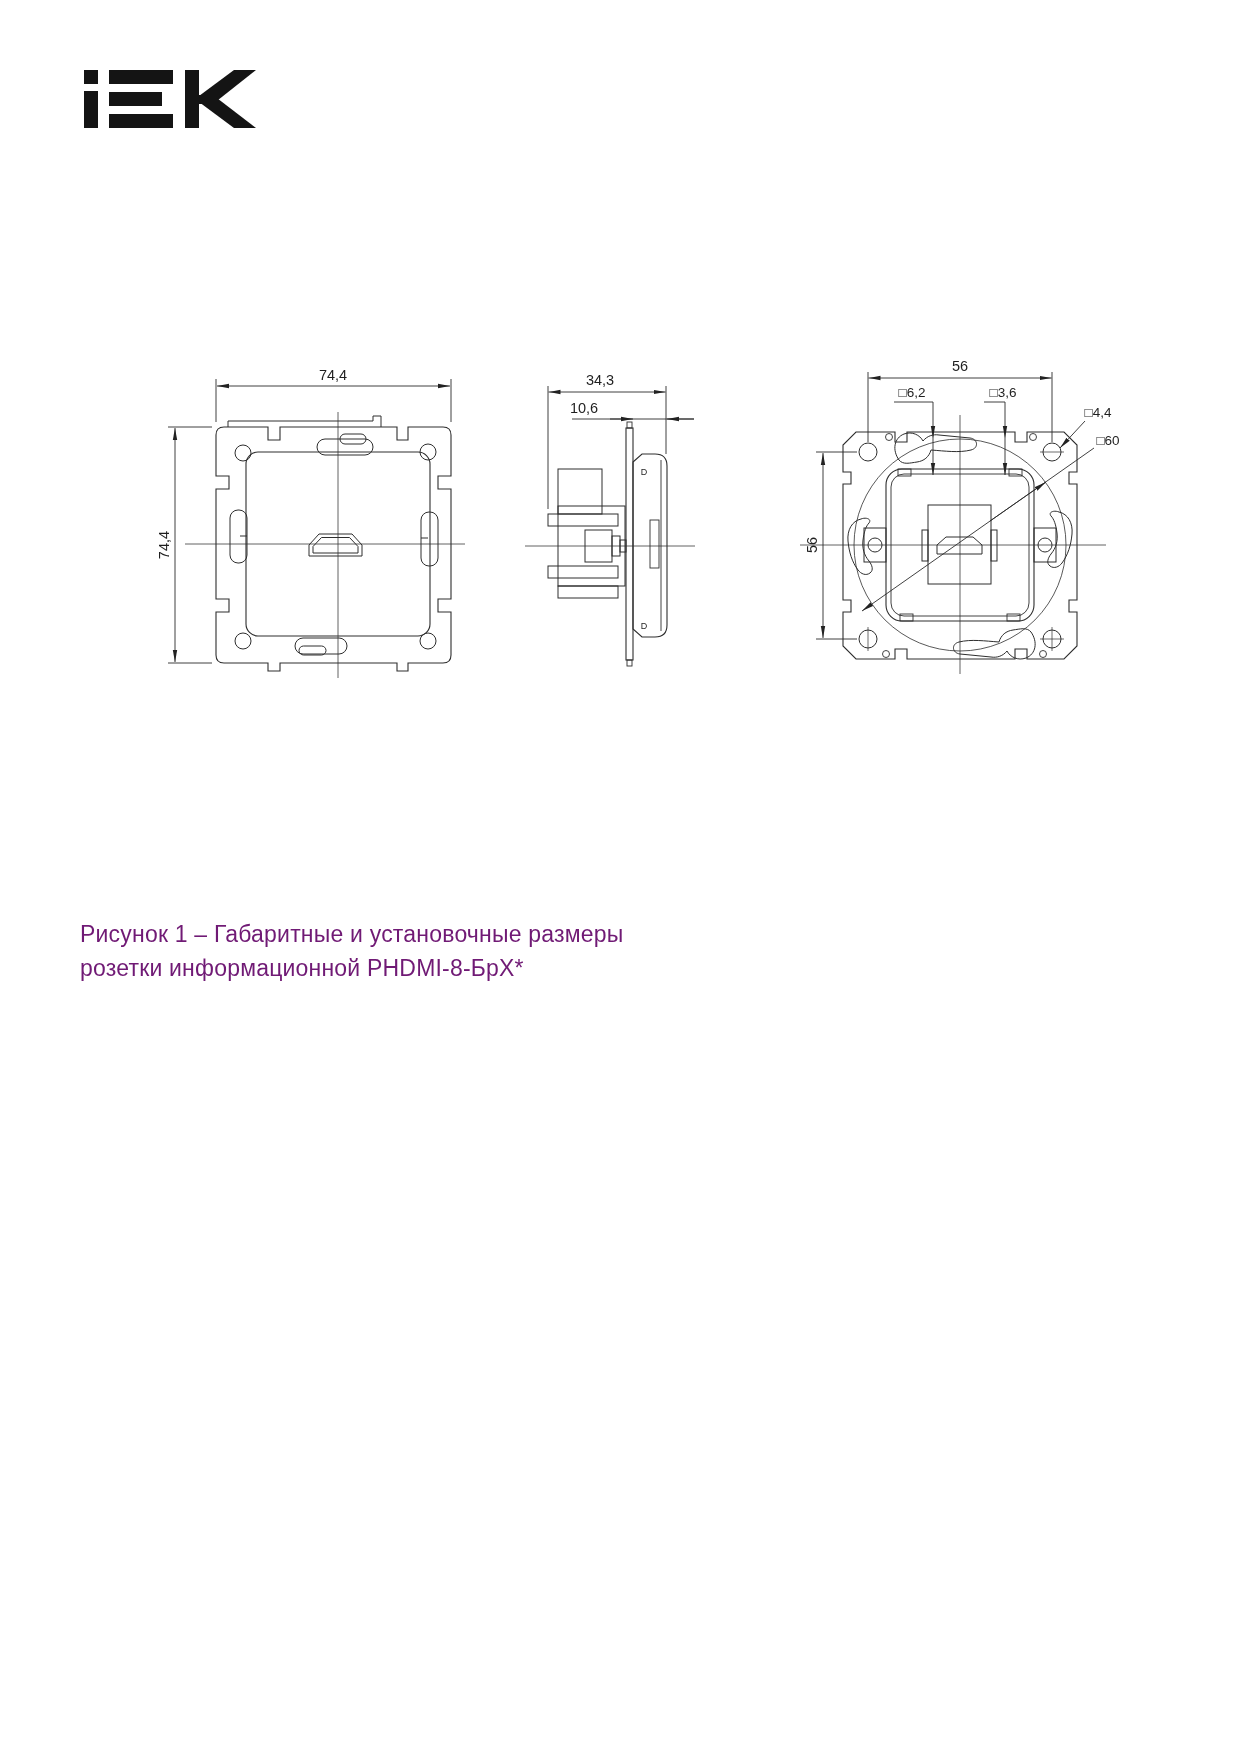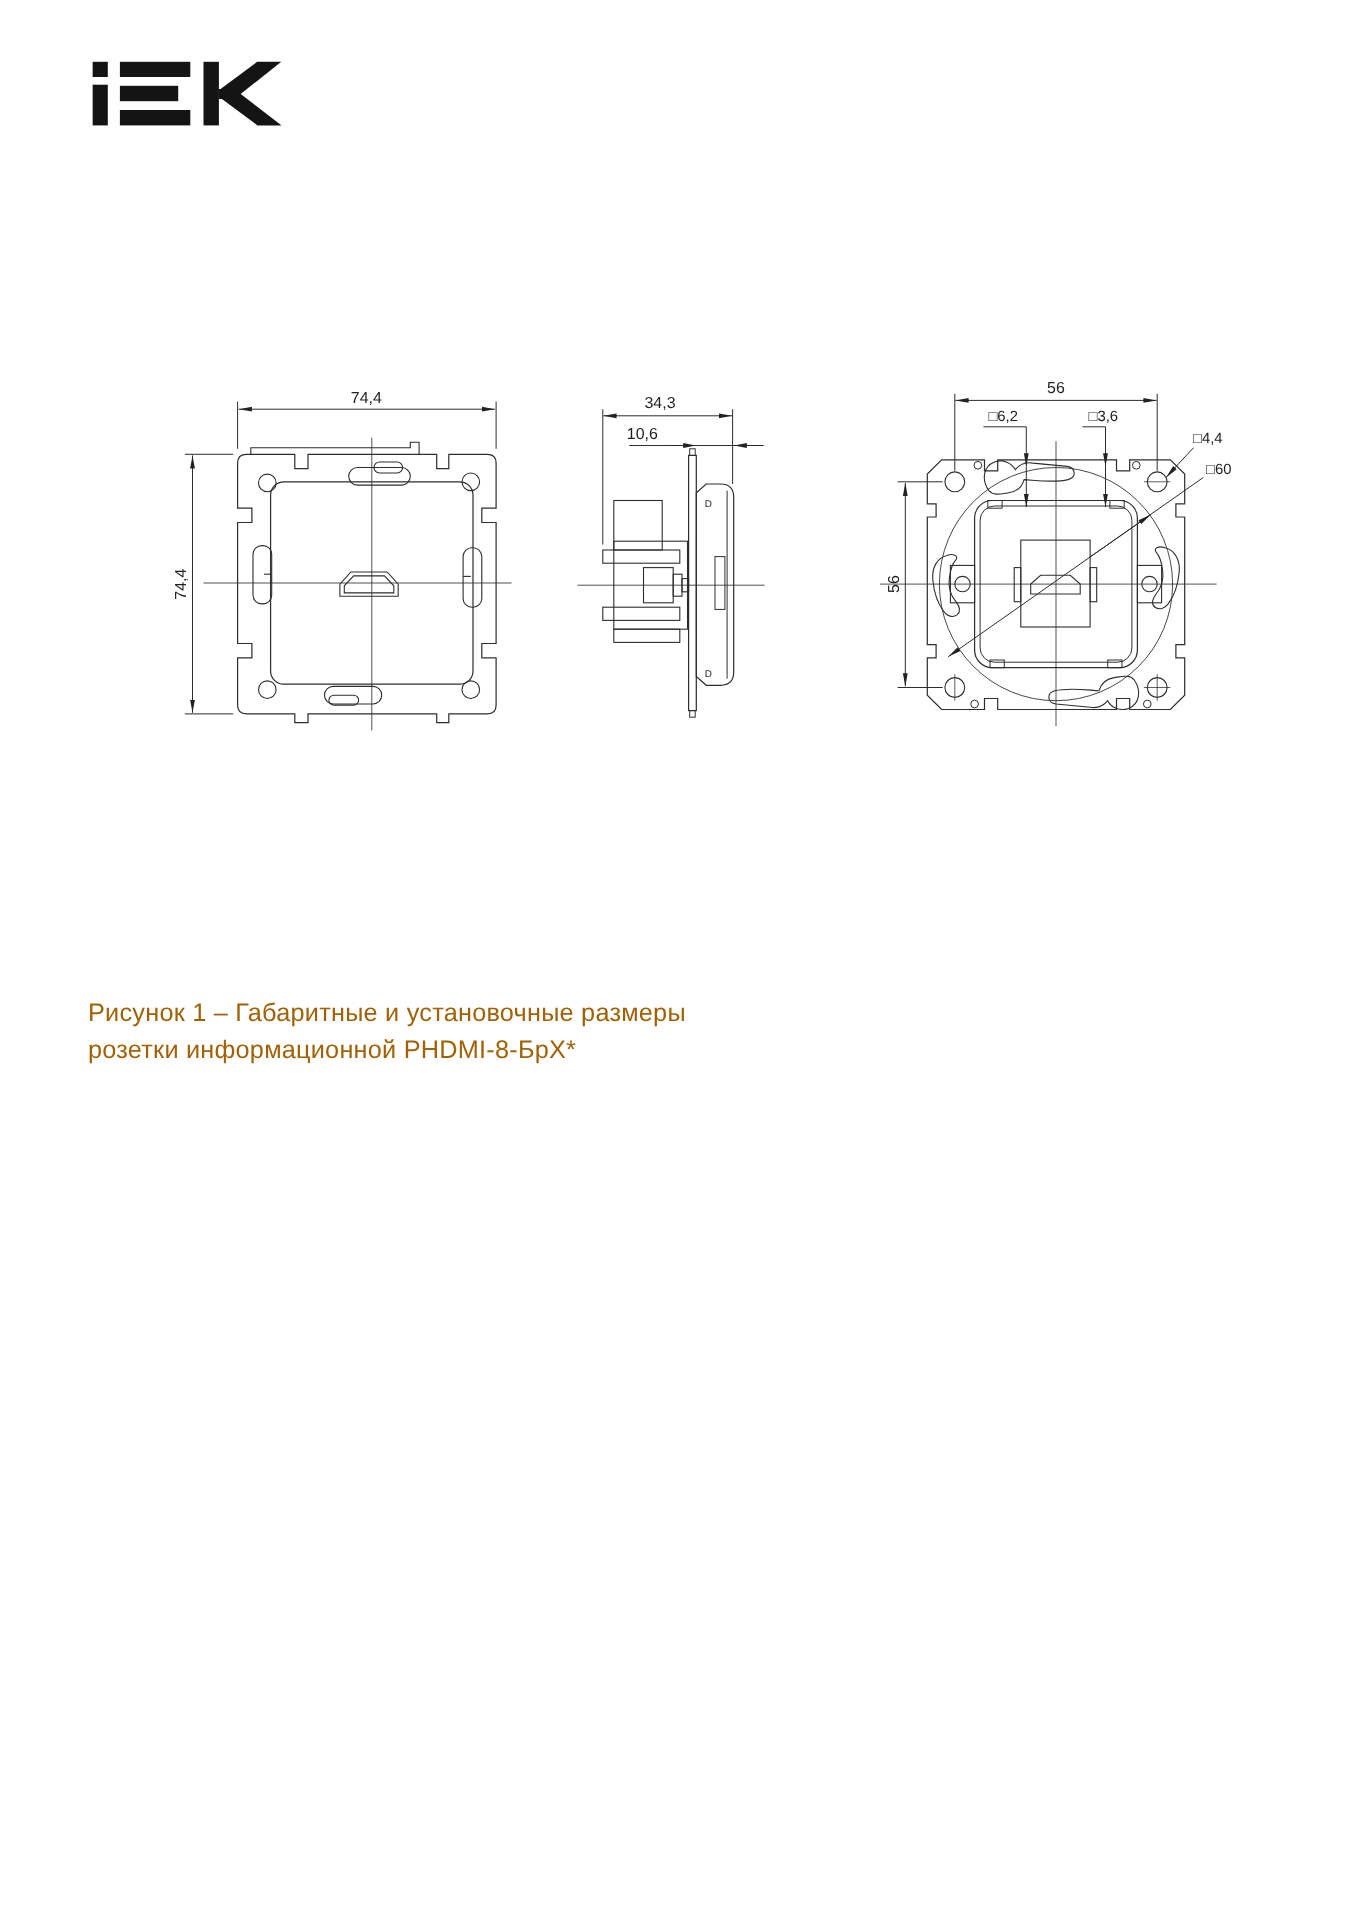--- a/index.html
+++ b/index.html
@@ -1,25 +1,25 @@
 <!DOCTYPE html>
 <html><head>
 <meta charset="utf-8">
 <style>
   html,body{margin:0;padding:0;}
   body{
     width:1245px;height:1747px;background:#ffffff;position:relative;overflow:hidden;
     font-family:"Liberation Sans","DejaVu Sans",sans-serif;color:#222;
   }
-  .page{position:absolute;inset:0;background:#fff;}
+  .page{position:absolute;inset:0;background:#fff;margin-top:14px;}
   .logo{position:absolute;left:84px;top:56px;width:172px;height:60px;}
   .drawings{position:absolute;left:100px;top:290px;width:1040px;height:390px;}
   .caption{
     position:absolute;left:80px;top:903px;width:620px;
-    font-size:23px;line-height:34px;color:#a16207;letter-spacing:.2px;
+    font-size:23px;line-height:34px;color:#701a75;letter-spacing:.2px;
   }
   svg text{font-family:"Liberation Sans","DejaVu Sans",sans-serif;fill:#1f1f1f;}
   .dim-t{font-size:14.5px;}
   .lbl-t{font-size:13.5px;}
   .det-t{font-size:9px;}
 </style>
 </head>
 <body>
 
 <div class="page">

